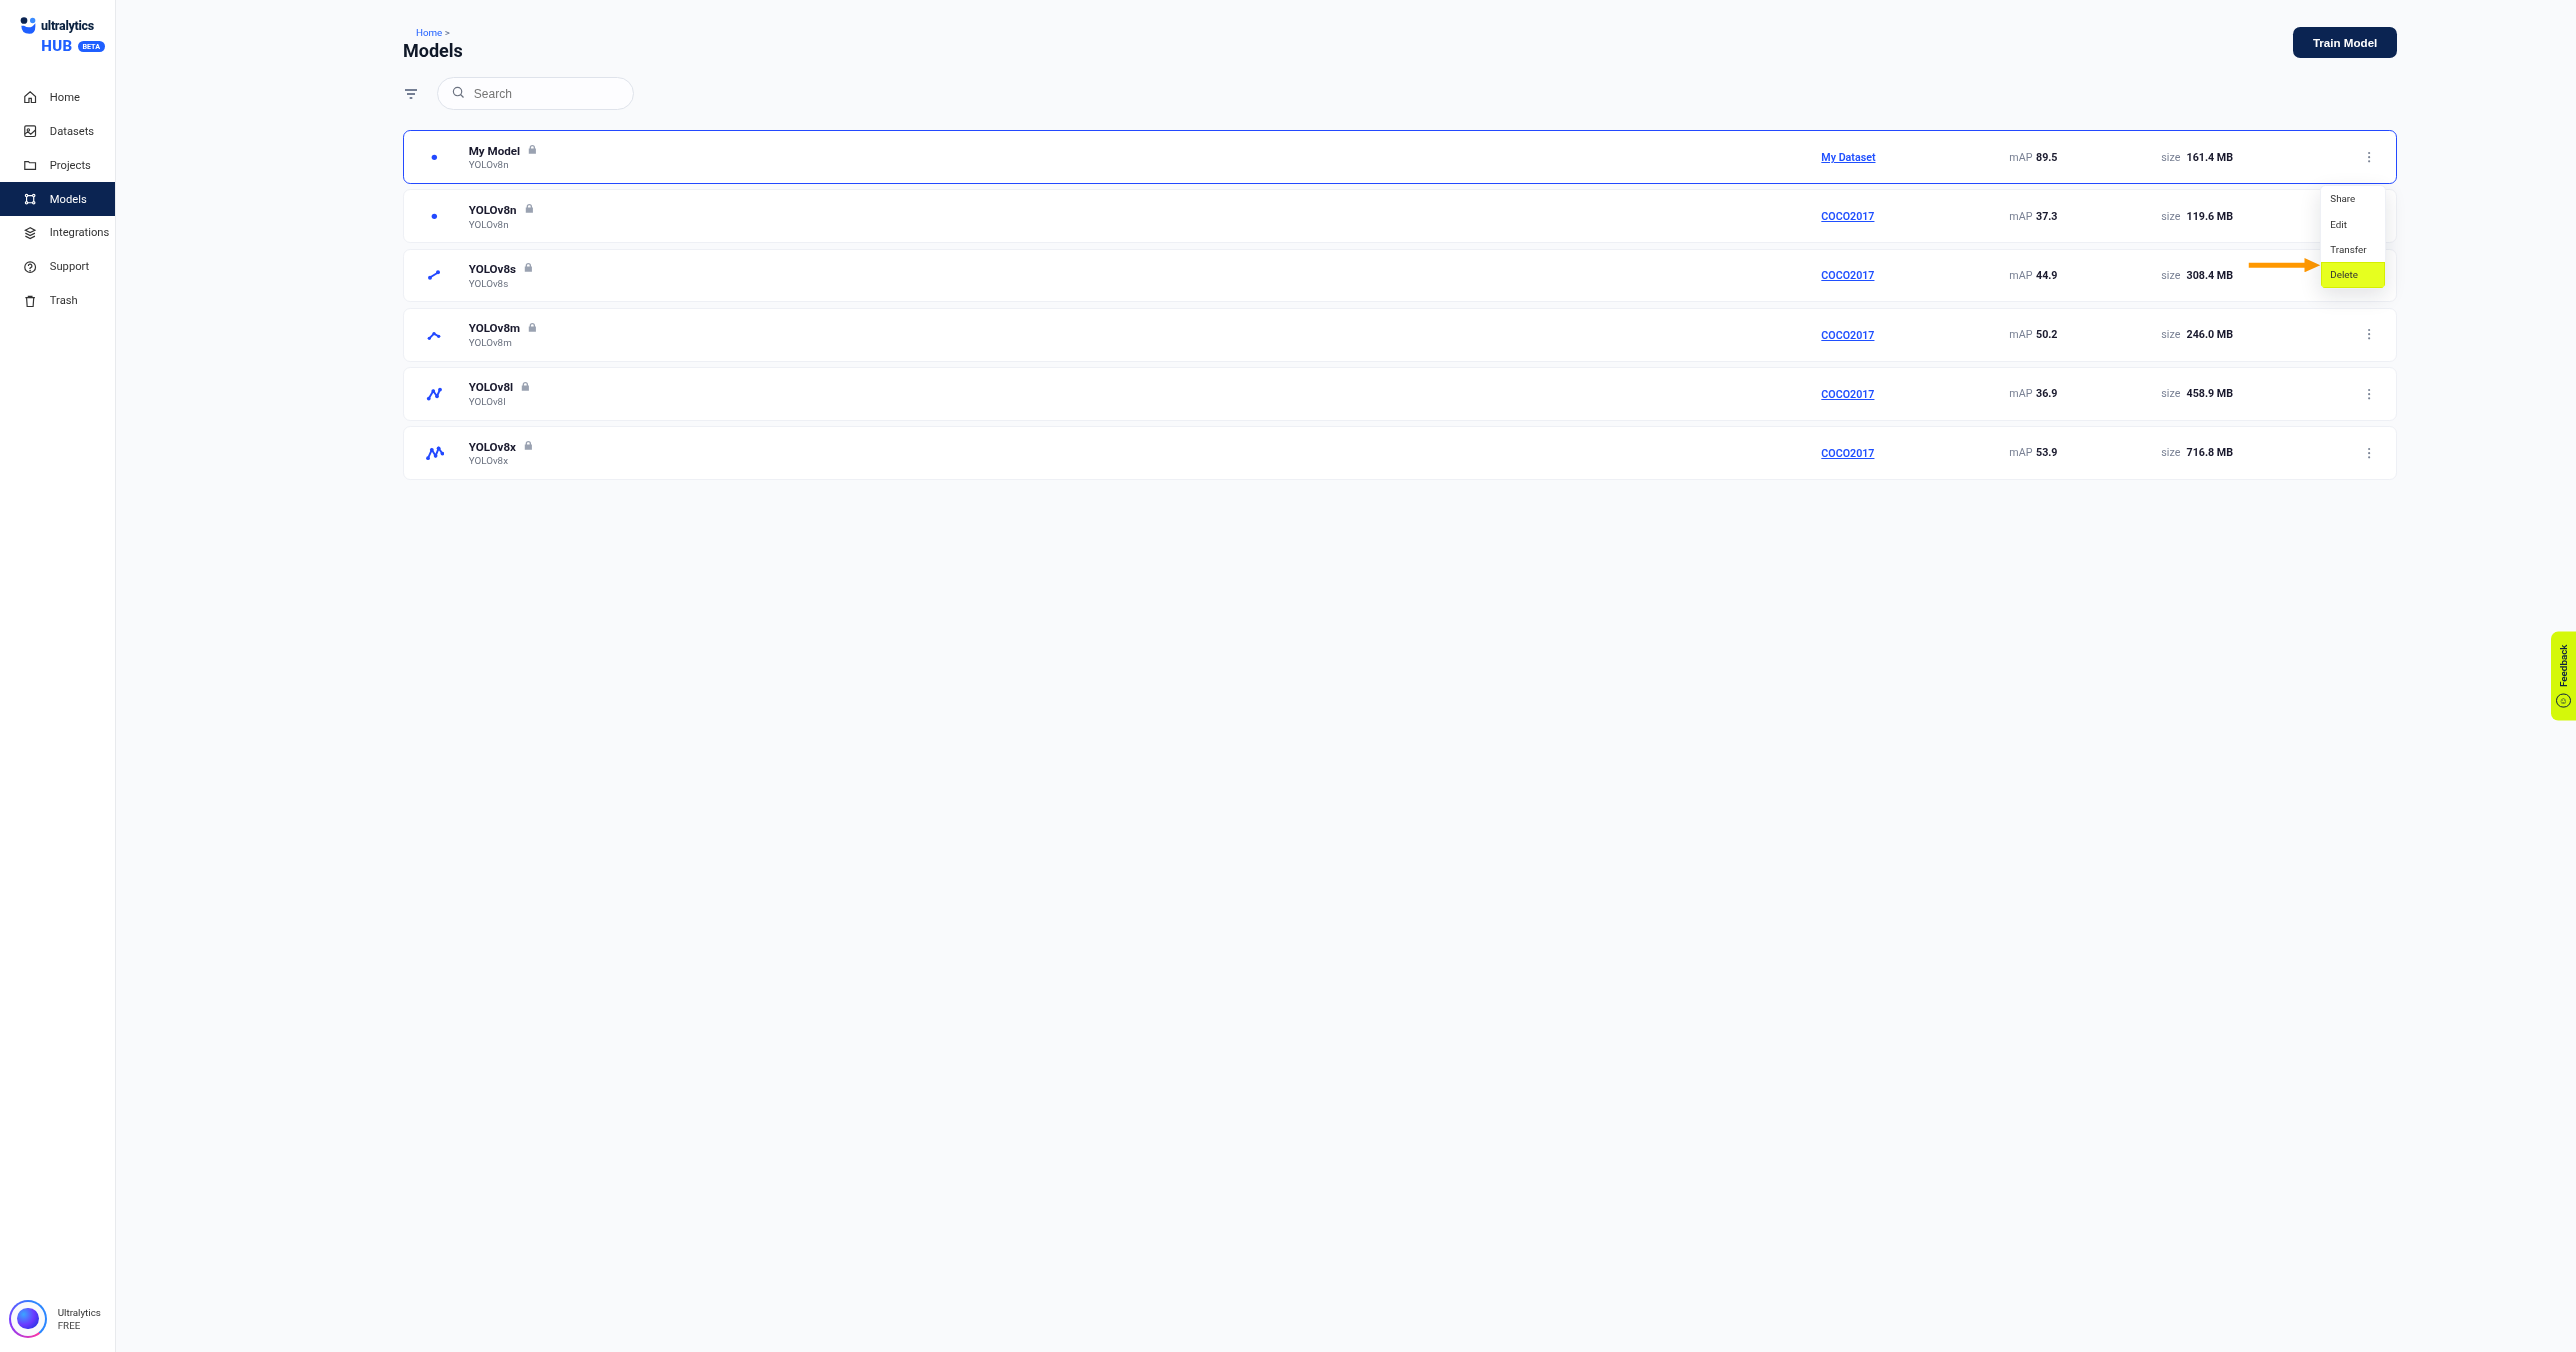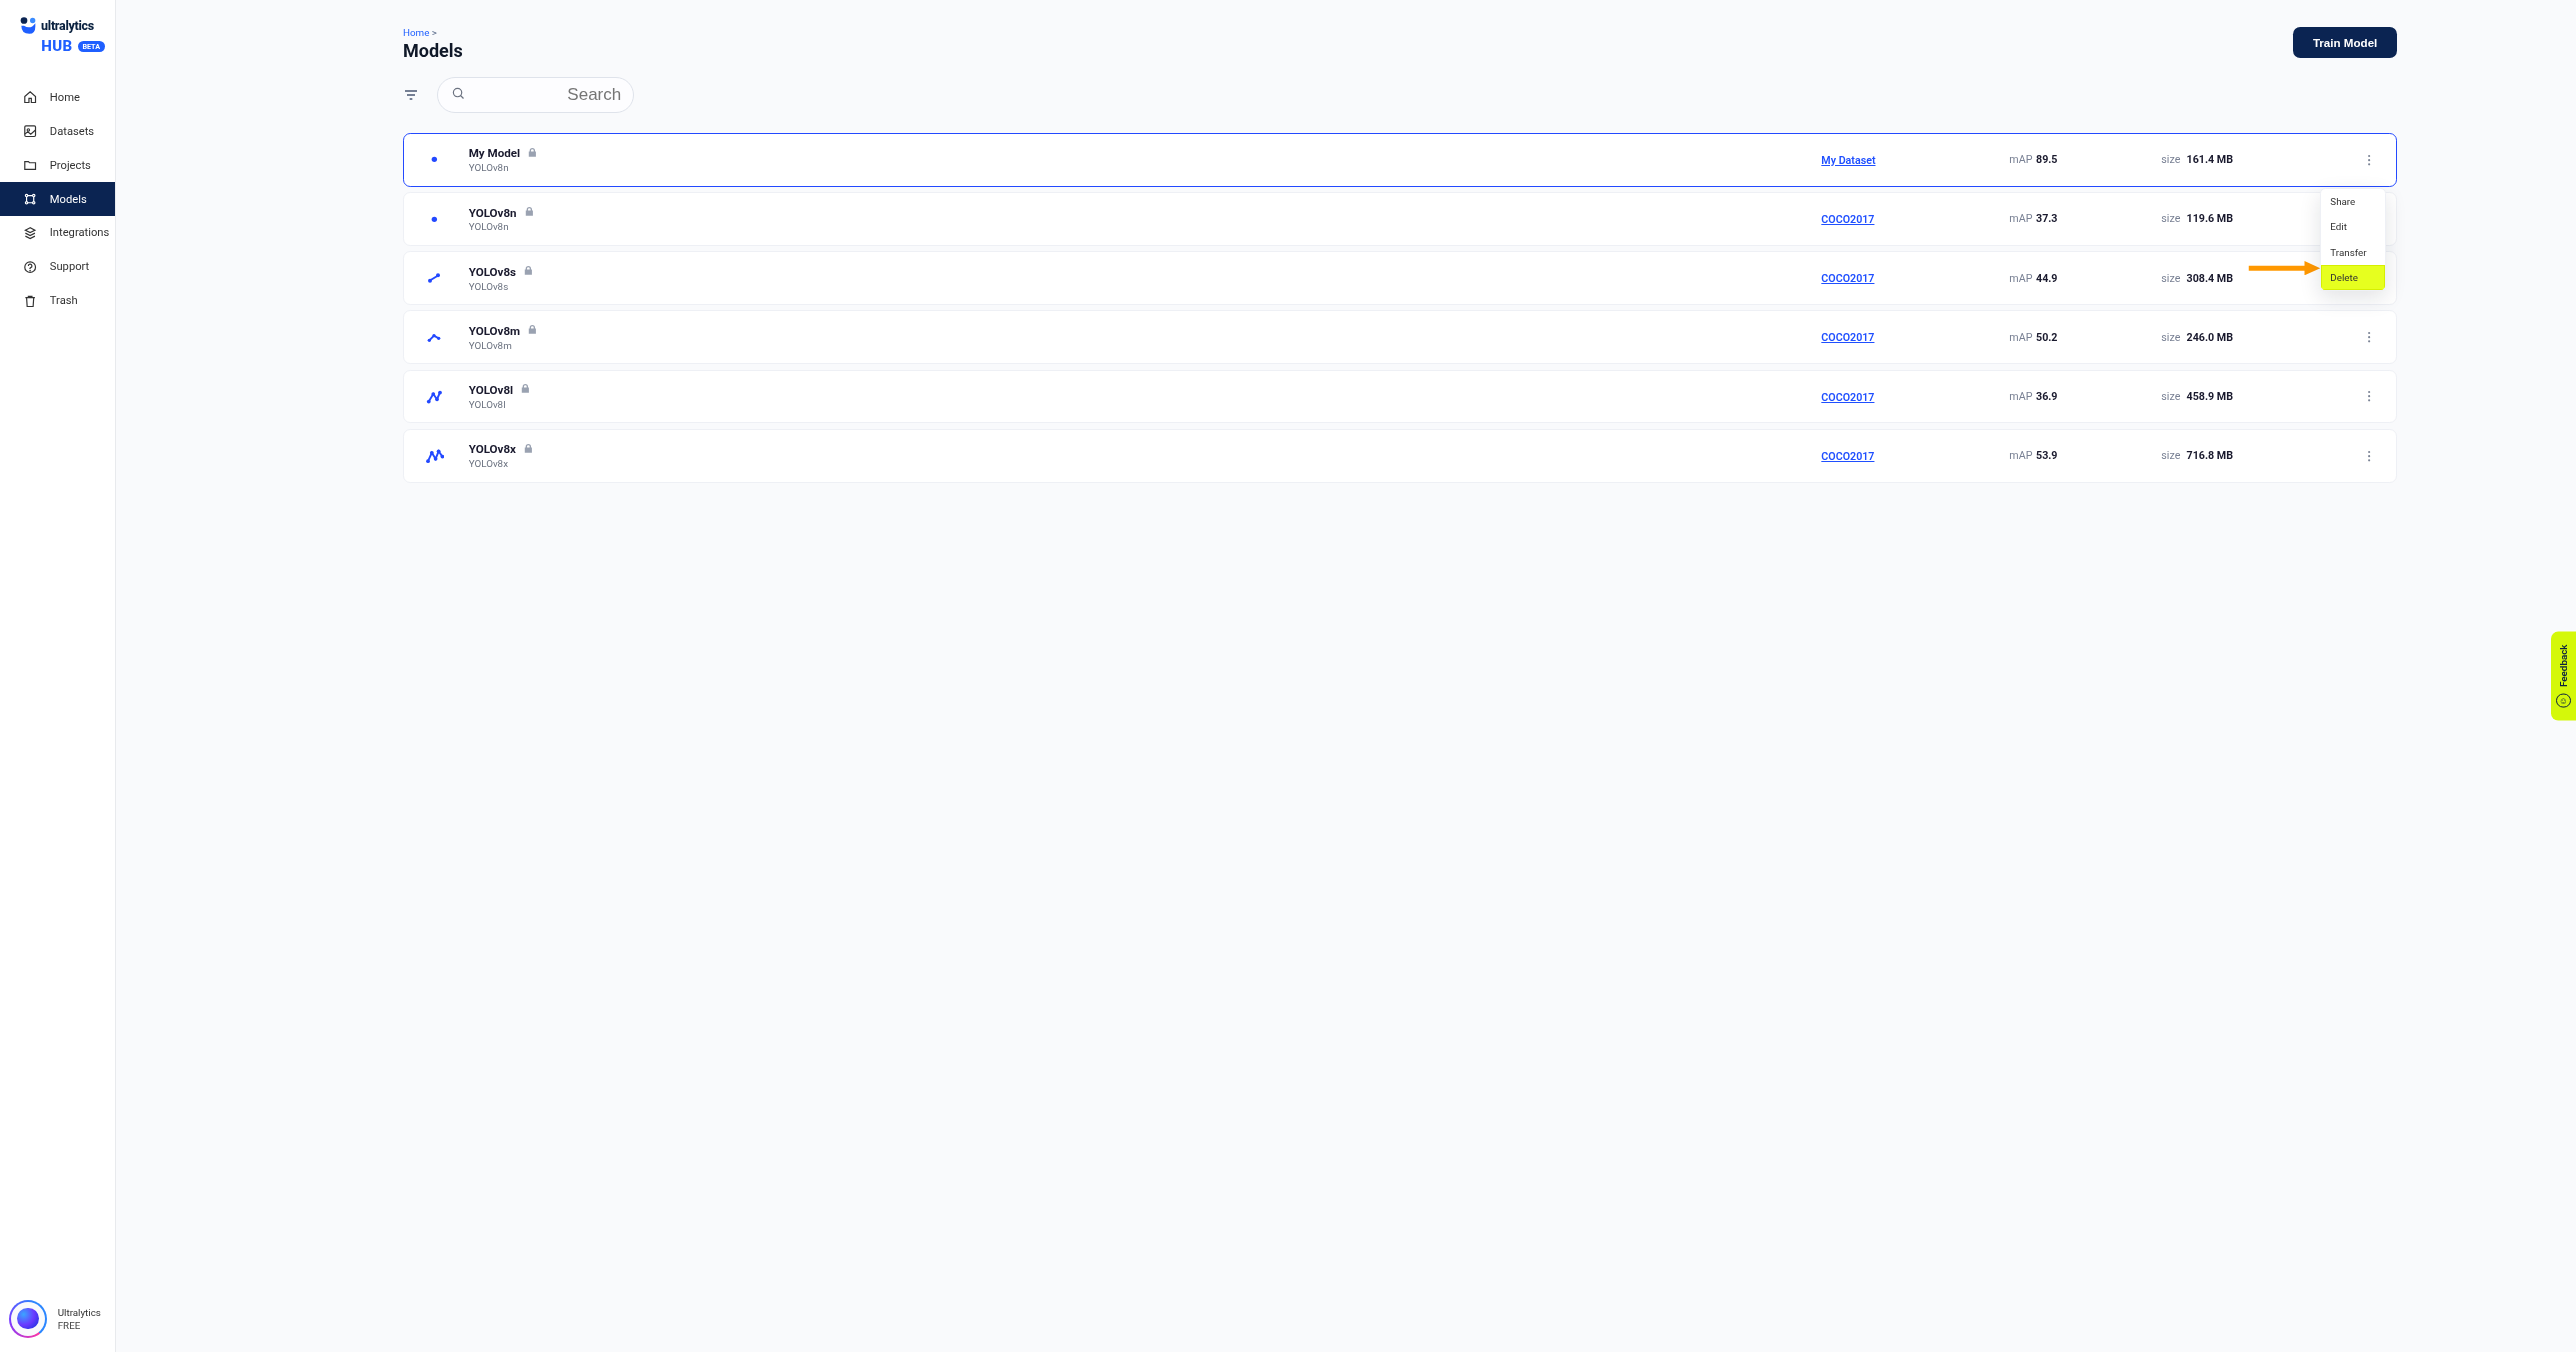--- a/index.html
+++ b/index.html
@@ -86,21 +86,21 @@
 .avatar-core {
   width: 21.5px; height: 21.5px;
   border-radius: 50%;
   background: radial-gradient(circle at 30% 30%, #3aa5ff, #6a3aff, #0830d6);
 }
 .user-label { font-size: 9.8px; color: #333; line-height: 1.4; }
 .user-plan { font-size: 9.8px; color: #444; }
 
 
 .main { flex: 1; padding: 27px 54px 27px 54px; overflow-y: auto; position: relative; }
-.breadcrumb { font-size: 9.8px; color: #5a6b8a; margin-left: 233px; }
+.breadcrumb { font-size: 9.8px; color: #5a6b8a; margin-left: 233px; text-align: center; }
 .breadcrumb a { color: #1f5fff; text-decoration: none; }
 .header-row { display: flex; align-items: flex-start; justify-content: space-between; margin-bottom: 16px; }
 .page-title { font-size: 18px; font-weight: 700; color: #101828; margin-left: 233px; margin-top: 1.8px; }
 .train-btn {
   background: #0b2452;
   color: #fff;
   border: none;
   padding: 9px 19.7px;
   font-size: 11.6px;
   font-weight: 600;
@@ -122,21 +122,21 @@
   display: flex;
   align-items: center;
   border: 0.9px solid #dfe3eb;
   border-radius: 19.7px;
   padding: 7.2px 12.5px;
   width: 197px;
   background: #fdfdff;
 }
 .search-box input {
   border: none; outline: none; background: transparent;
-  font-size: 17px; margin-left: 19px; flex: 1; text-align: center;
+  font-size: 12px; margin-left: 9px; flex: 1;
 }
 .search-icon { color: #6b7280; }
 
 
 .models { margin-left: 233px; margin-right: 125px; display: flex; flex-direction: column; gap: 5.4px; position: relative; }
 .model-row {
   background: #fff;
   border: 0.9px solid #eef0f5;
   border-radius: 7.2px;
   padding: 12.5px 19.7px;

